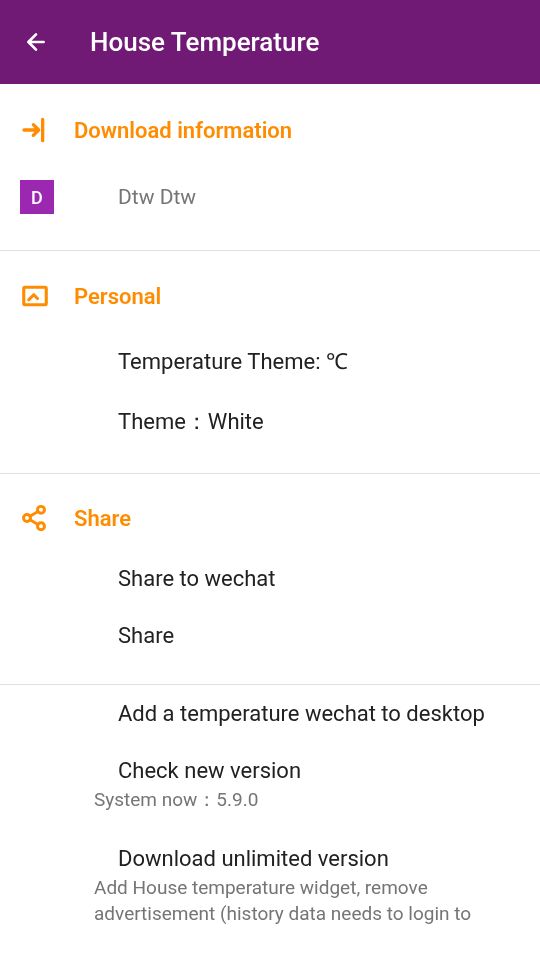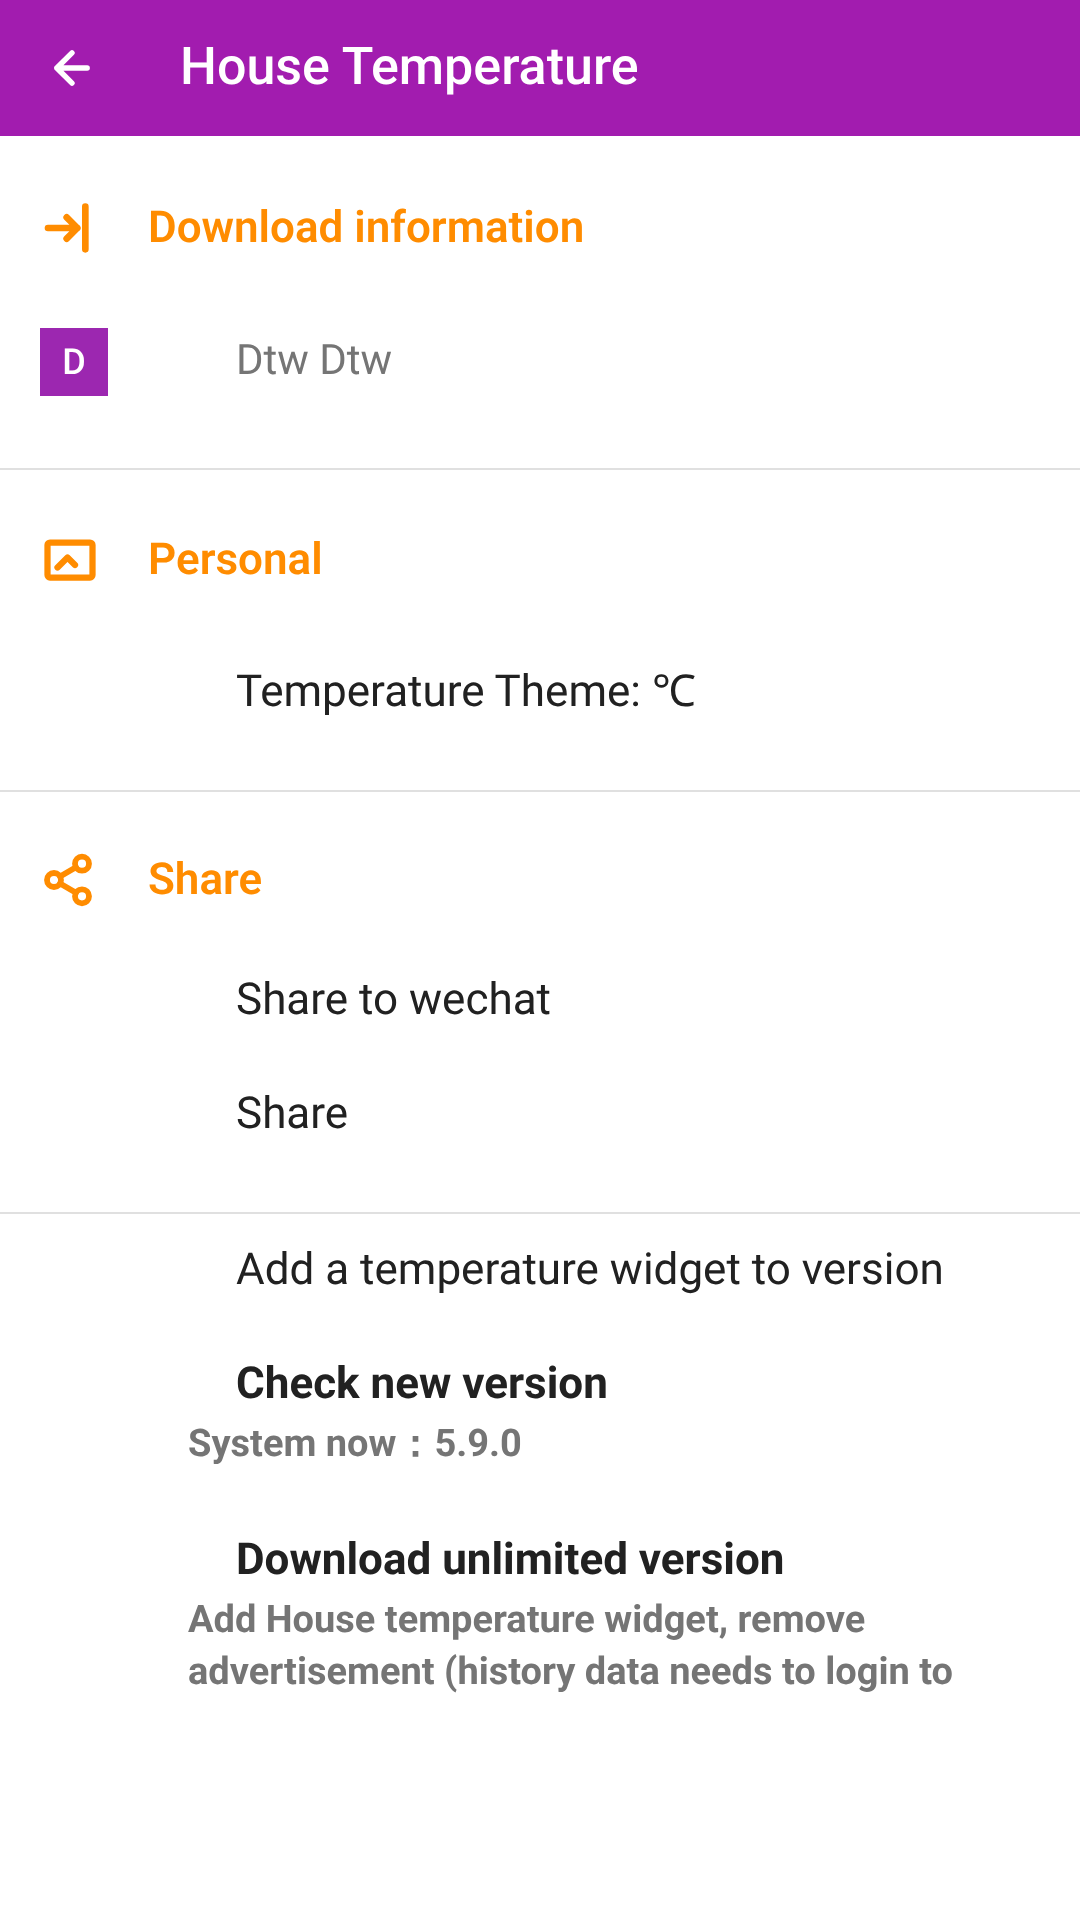--- a/index.html
+++ b/index.html
@@ -8,22 +8,22 @@
       box-sizing: border-box;
     }
     body {
       width: 540px;
       height: 960px;
       font-family: -apple-system, BlinkMacSystemFont, 'Segoe UI', Roboto, sans-serif;
       background: #fff;
       overflow: hidden;
     }
     .header {
-      background: #a21caf;
-      height: 68px;
+      background: #701a75;
+      height: 84px;
       display: flex;
       align-items: center;
       padding: 0 20px;
     }
     .back-arrow {
       width: 32px;
       height: 32px;
       display: flex;
       align-items: center;
       justify-content: center;
@@ -89,21 +89,20 @@
     }
     .row-subtext {
       color: #757575;
       font-size: 19px;
       margin-top: 4px;
       line-height: 1.4;
     }
     .row-content {
       display: flex;
       flex-direction: column;
-      font-weight: bold;
     }
   </style>
 </head>
 <body>
 
 <div class="header">
   <div class="back-arrow">
     <svg width="26" height="26" viewBox="0 0 24 24" fill="none" stroke="#fff" stroke-width="2.5" stroke-linecap="round" stroke-linejoin="round">
       <path d="M19 12H5M12 19l-7-7 7-7"></path>
     </svg>
@@ -134,20 +133,23 @@
       <svg width="30" height="30" viewBox="0 0 24 24" fill="none" stroke="#ff8c00" stroke-width="2.5" stroke-linecap="round" stroke-linejoin="round">
         <rect x="3" y="5" width="18" height="14" rx="1"></rect>
         <path d="M7 15l4-4 3 3"></path>
       </svg>
     </div>
     <div class="section-title">Personal</div>
   </div>
   <div class="row">
     <div class="row-text">Temperature Theme: ℃</div>
   </div>
+  <div class="row">
+    <div class="row-text">Theme：White</div>
+  </div>
 </div>
 
 <div class="section">
   <div class="section-header">
     <div class="section-icon">
       <svg width="28" height="28" viewBox="0 0 24 24" fill="none" stroke="#ff8c00" stroke-width="2.5" stroke-linecap="round" stroke-linejoin="round">
         <circle cx="18" cy="5" r="3"></circle>
         <circle cx="6" cy="12" r="3"></circle>
         <circle cx="18" cy="19" r="3"></circle>
         <line x1="8.59" y1="13.51" x2="15.42" y2="17.49"></line>
@@ -159,21 +161,21 @@
   <div class="row">
     <div class="row-text">Share to wechat</div>
   </div>
   <div class="row">
     <div class="row-text">Share</div>
   </div>
 </div>
 
 <div class="section" style="border-bottom:none;">
   <div class="row">
-    <div class="row-text">Add a temperature widget to version</div>
+    <div class="row-text">Add a temperature wechat to desktop</div>
   </div>
   <div class="row">
     <div class="row-content">
       <div class="row-text">Check new version</div>
       <div class="row-subtext">System now：5.9.0</div>
     </div>
   </div>
   <div class="row">
     <div class="row-content">
       <div class="row-text">Download unlimited version</div>

